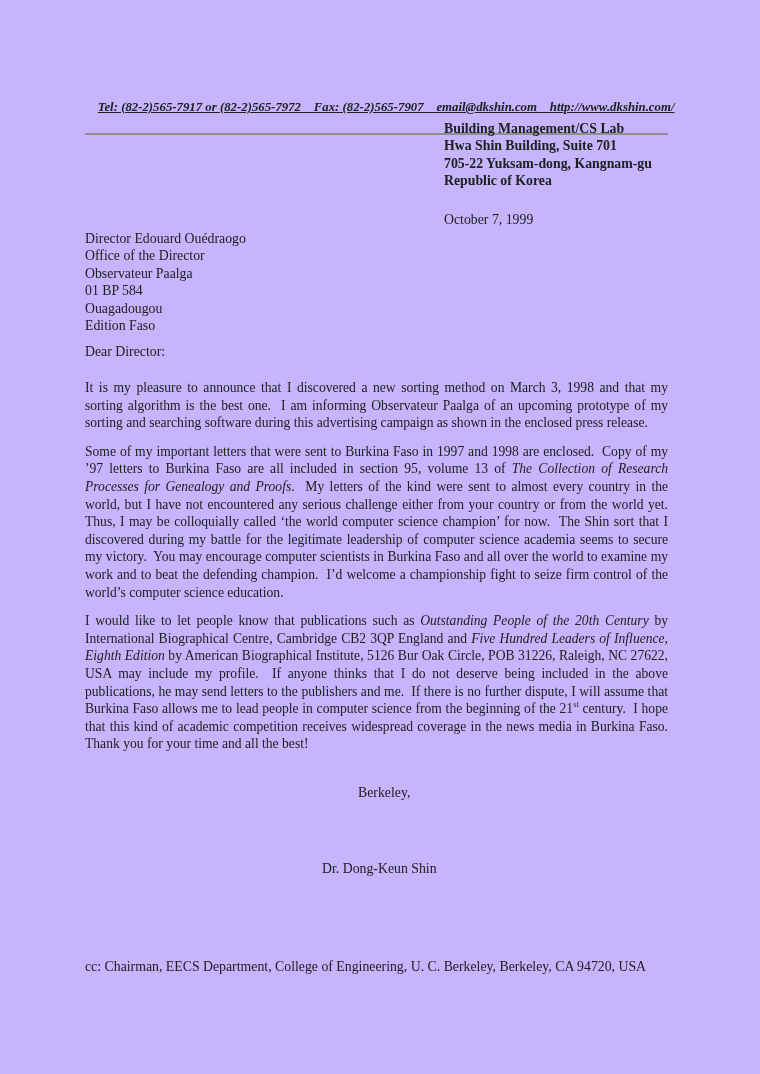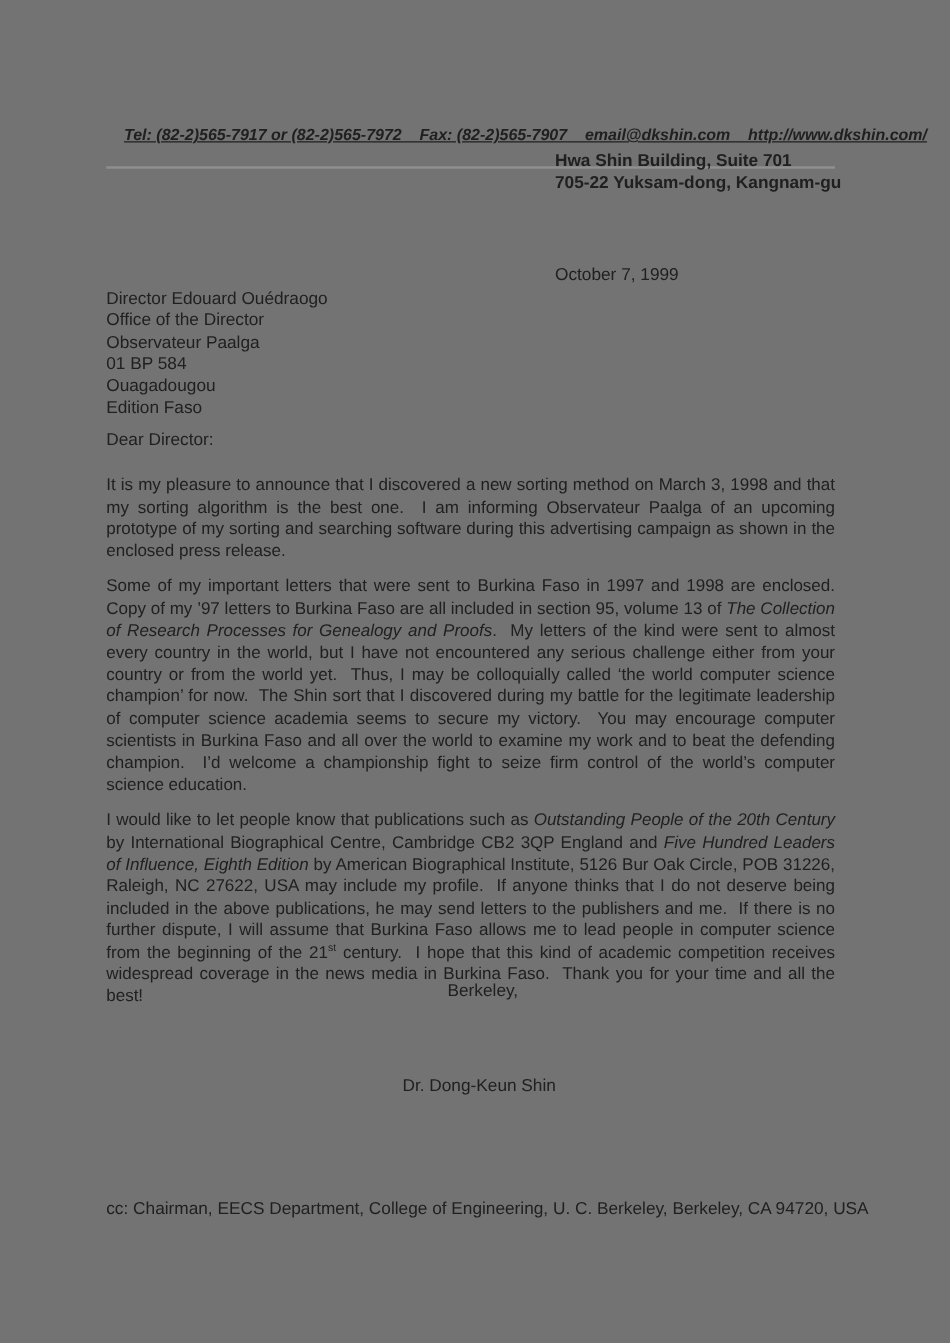--- a/index.html
+++ b/index.html
@@ -1,23 +1,23 @@
 <!DOCTYPE html>
 <html><head>
 <meta charset="utf-8">
 <title>Letter</title>
 <style>
   html, body { margin: 0; padding: 0; background: #ffffff; }
   .page {
     position: relative;
     width: 760px;
     height: 1074px;
-    background: #737373;
+    background: #c4b5fd;
     color: #202020;
-    font-family: Liberation Sans, sans-serif;
+    font-family: Liberation Serif, serif;
     overflow: hidden;
   }
   .letterhead {
     position: absolute;
     left: 85px; top: 85px;
     width: 583px;
     font-size: 12.8px;
     font-weight: bold;
     font-style: italic;
     white-space: pre;
@@ -84,22 +84,24 @@
 </head>
 <body>
 
 <div class="page">
 
   <div class="letterhead">
     <span class="contact-text">Tel: (82-2)565-7917 or (82-2)565-7972    Fax: (82-2)565-7907    email@dkshin.com    http://www.dkshin.com/</span>
   </div>
 
   <div class="sender">
+      <div>Building Management/CS Lab</div>
       <div>Hwa Shin Building, Suite 701</div>
       <div>705-22 Yuksam-dong, Kangnam-gu</div>
+      <div>Republic of Korea</div>
     </div>
 
   <div class="date">October 7, 1999</div>
 
   <div class="recipient">
       <div>Director Edouard Ouédraogo</div>
       <div>Office of the Director</div>
       <div>Observateur Paalga</div>
       <div>01 BP 584</div>
       <div>Ouagadougou</div>

